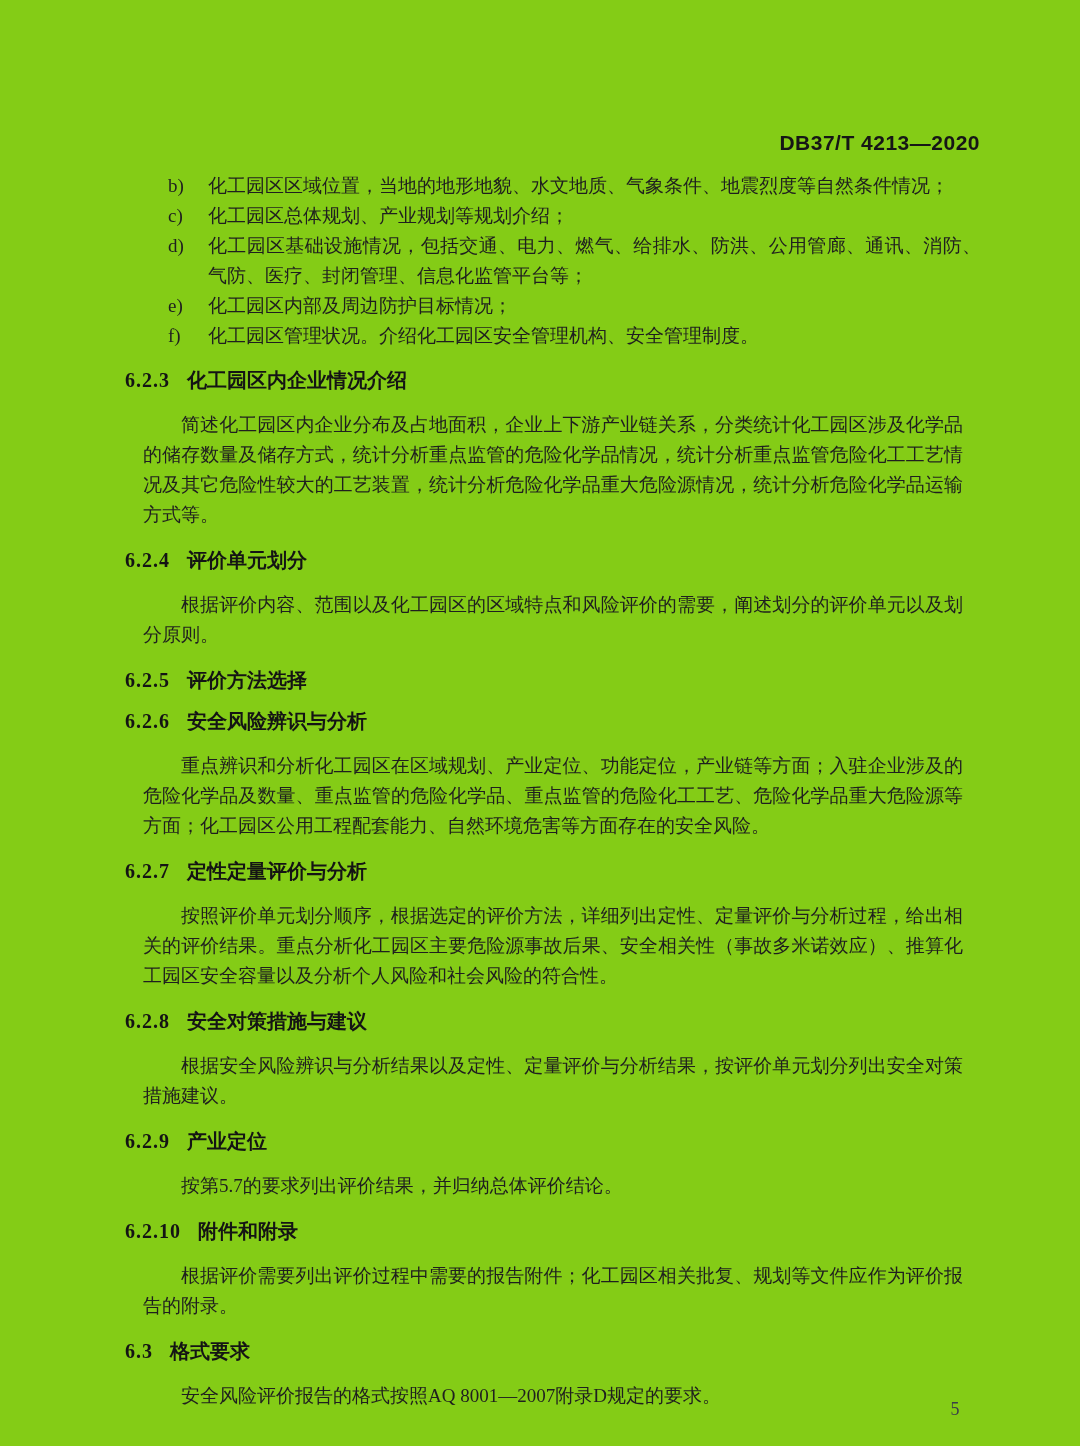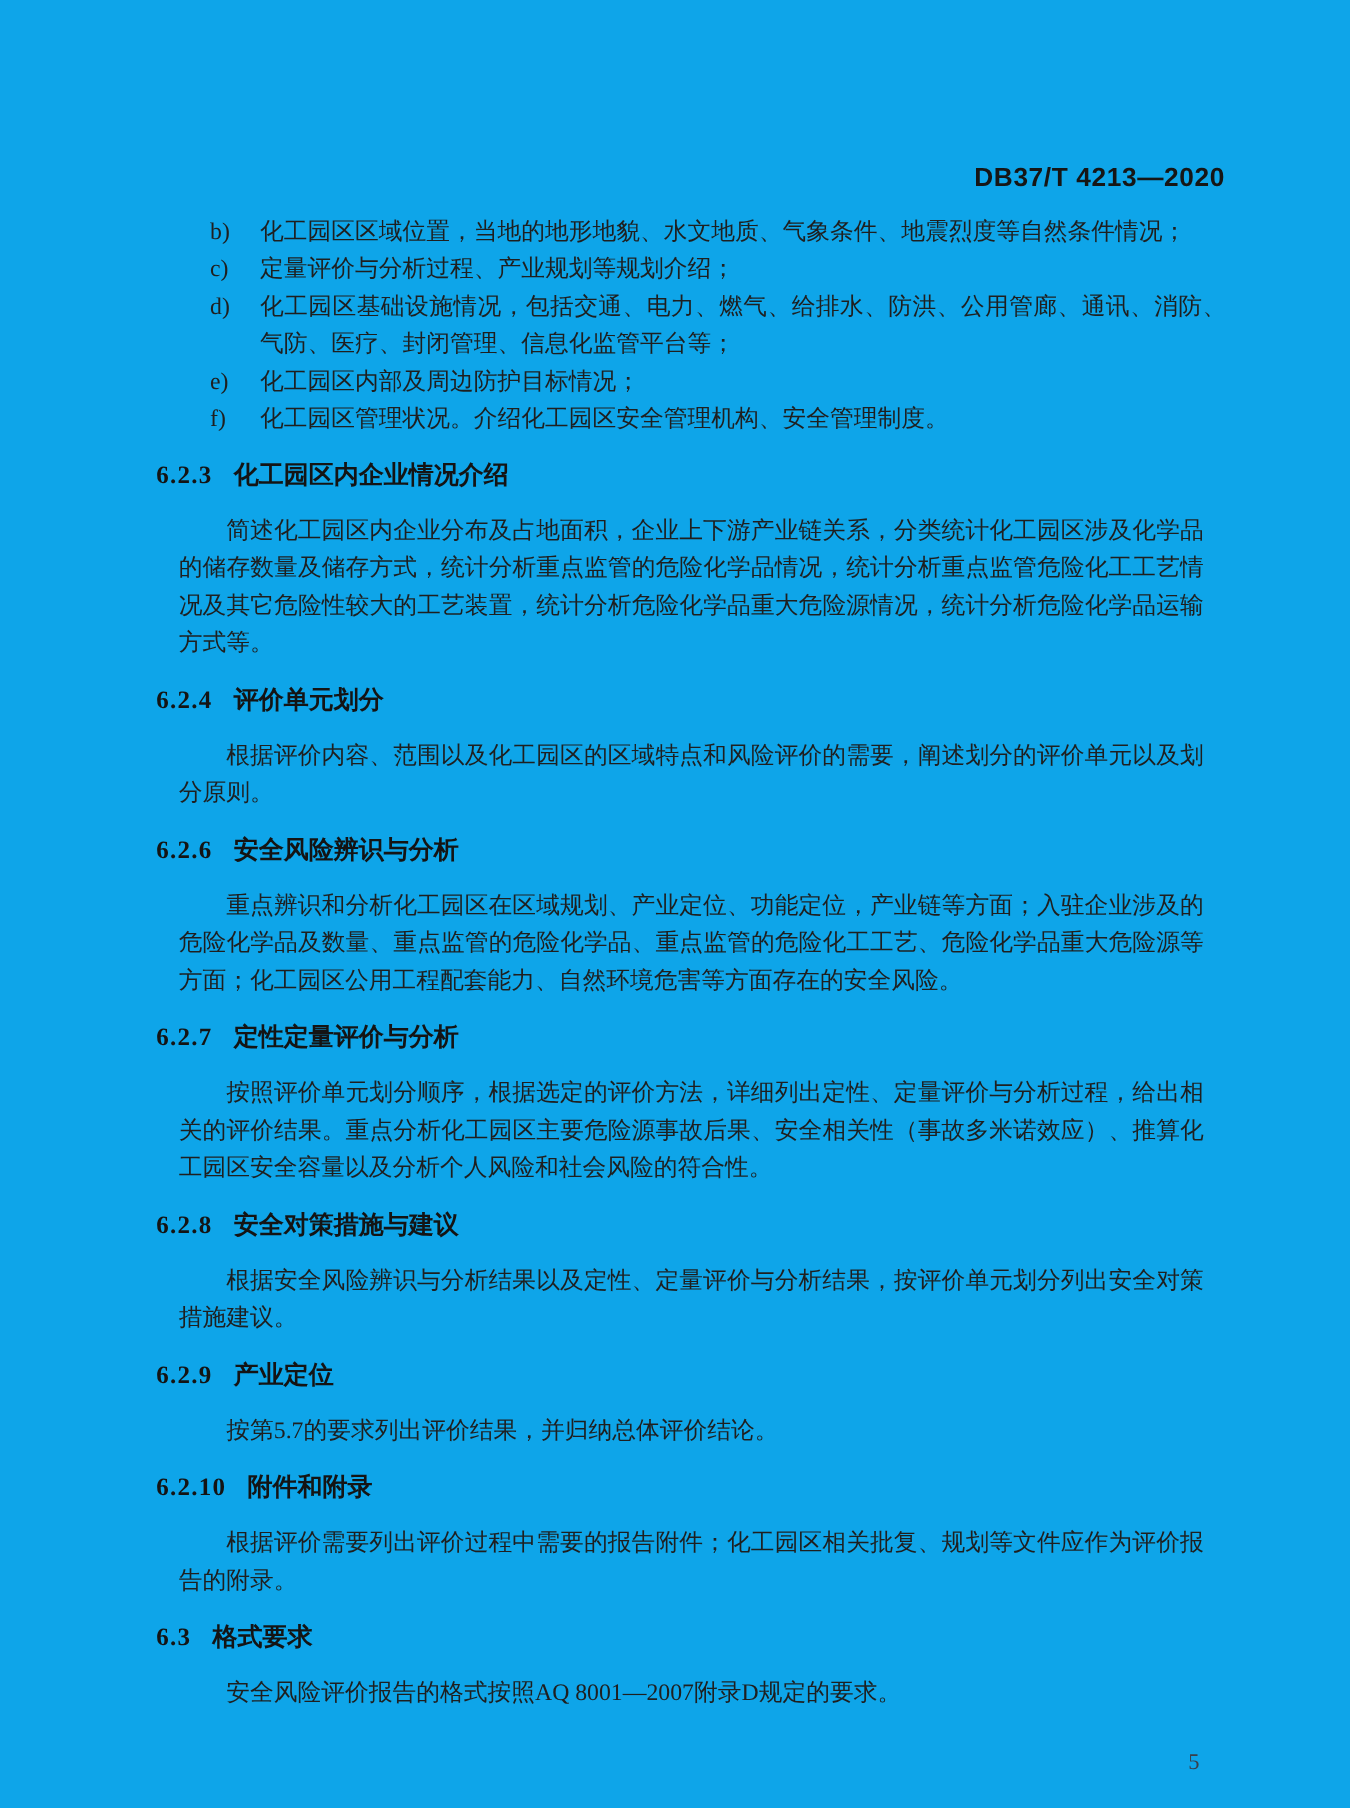--- a/index.html
+++ b/index.html
@@ -1,21 +1,21 @@
 <!DOCTYPE html>
 <html><head>
 <meta charset="utf-8">
 <style>
   html, body { margin: 0; padding: 0; background: #ffffff; }
 
   .page {
     position: relative;
     width: 1080px;
     height: 1446px;
-    background: #0ea5e9;
+    background: #84cc16;
     overflow: hidden;
     font-family: "Liberation Serif", "DejaVu Serif", serif;
     color: #1f1f1f;
   }
 
   .doc-header {
     position: absolute;
     top: 131px;
     right: 100px;
     font-family: "Liberation Sans", "DejaVu Sans", sans-serif;
@@ -94,21 +94,21 @@
   </div>
 
   <div class="content">
     <div class="clause-list" id="clause-list">
         <div class="list-item">
           <span class="li-label">b)</span>
           <span class="li-text">化工园区区域位置，当地的地形地貌、水文地质、气象条件、地震烈度等自然条件情况；</span>
         </div>
         <div class="list-item">
           <span class="li-label">c)</span>
-          <span class="li-text">定量评价与分析过程、产业规划等规划介绍；</span>
+          <span class="li-text">化工园区总体规划、产业规划等规划介绍；</span>
         </div>
         <div class="list-item">
           <span class="li-label">d)</span>
           <span class="li-text">化工园区基础设施情况，包括交通、电力、燃气、给排水、防洪、公用管廊、通讯、消防、气防、医疗、封闭管理、信息化监管平台等；</span>
         </div>
         <div class="list-item">
           <span class="li-label">e)</span>
           <span class="li-text">化工园区内部及周边防护目标情况；</span>
         </div>
         <div class="list-item">
@@ -119,20 +119,21 @@
     <div id="sections-container">
         <div class="section">
           <h3 class="sec-heading"><span class="sec-num">6.2.3</span><span class="sec-title">化工园区内企业情况介绍</span></h3>
           <p class="para">简述化工园区内企业分布及占地面积，企业上下游产业链关系，分类统计化工园区涉及化学品的储存数量及储存方式，统计分析重点监管的危险化学品情况，统计分析重点监管危险化工工艺情况及其它危险性较大的工艺装置，统计分析危险化学品重大危险源情况，统计分析危险化学品运输方式等。</p>
         </div>
         <div class="section">
           <h3 class="sec-heading"><span class="sec-num">6.2.4</span><span class="sec-title">评价单元划分</span></h3>
           <p class="para">根据评价内容、范围以及化工园区的区域特点和风险评价的需要，阐述划分的评价单元以及划分原则。</p>
         </div>
         <div class="section">
+          <h3 class="sec-heading"><span class="sec-num">6.2.5</span><span class="sec-title">评价方法选择</span></h3>
         </div>
         <div class="section">
           <h3 class="sec-heading"><span class="sec-num">6.2.6</span><span class="sec-title">安全风险辨识与分析</span></h3>
           <p class="para">重点辨识和分析化工园区在区域规划、产业定位、功能定位，产业链等方面；入驻企业涉及的危险化学品及数量、重点监管的危险化学品、重点监管的危险化工工艺、危险化学品重大危险源等方面；化工园区公用工程配套能力、自然环境危害等方面存在的安全风险。</p>
         </div>
         <div class="section">
           <h3 class="sec-heading"><span class="sec-num">6.2.7</span><span class="sec-title">定性定量评价与分析</span></h3>
           <p class="para">按照评价单元划分顺序，根据选定的评价方法，详细列出定性、定量评价与分析过程，给出相关的评价结果。重点分析化工园区主要危险源事故后果、安全相关性（事故多米诺效应）、推算化工园区安全容量以及分析个人风险和社会风险的符合性。</p>
         </div>
         <div class="section">

